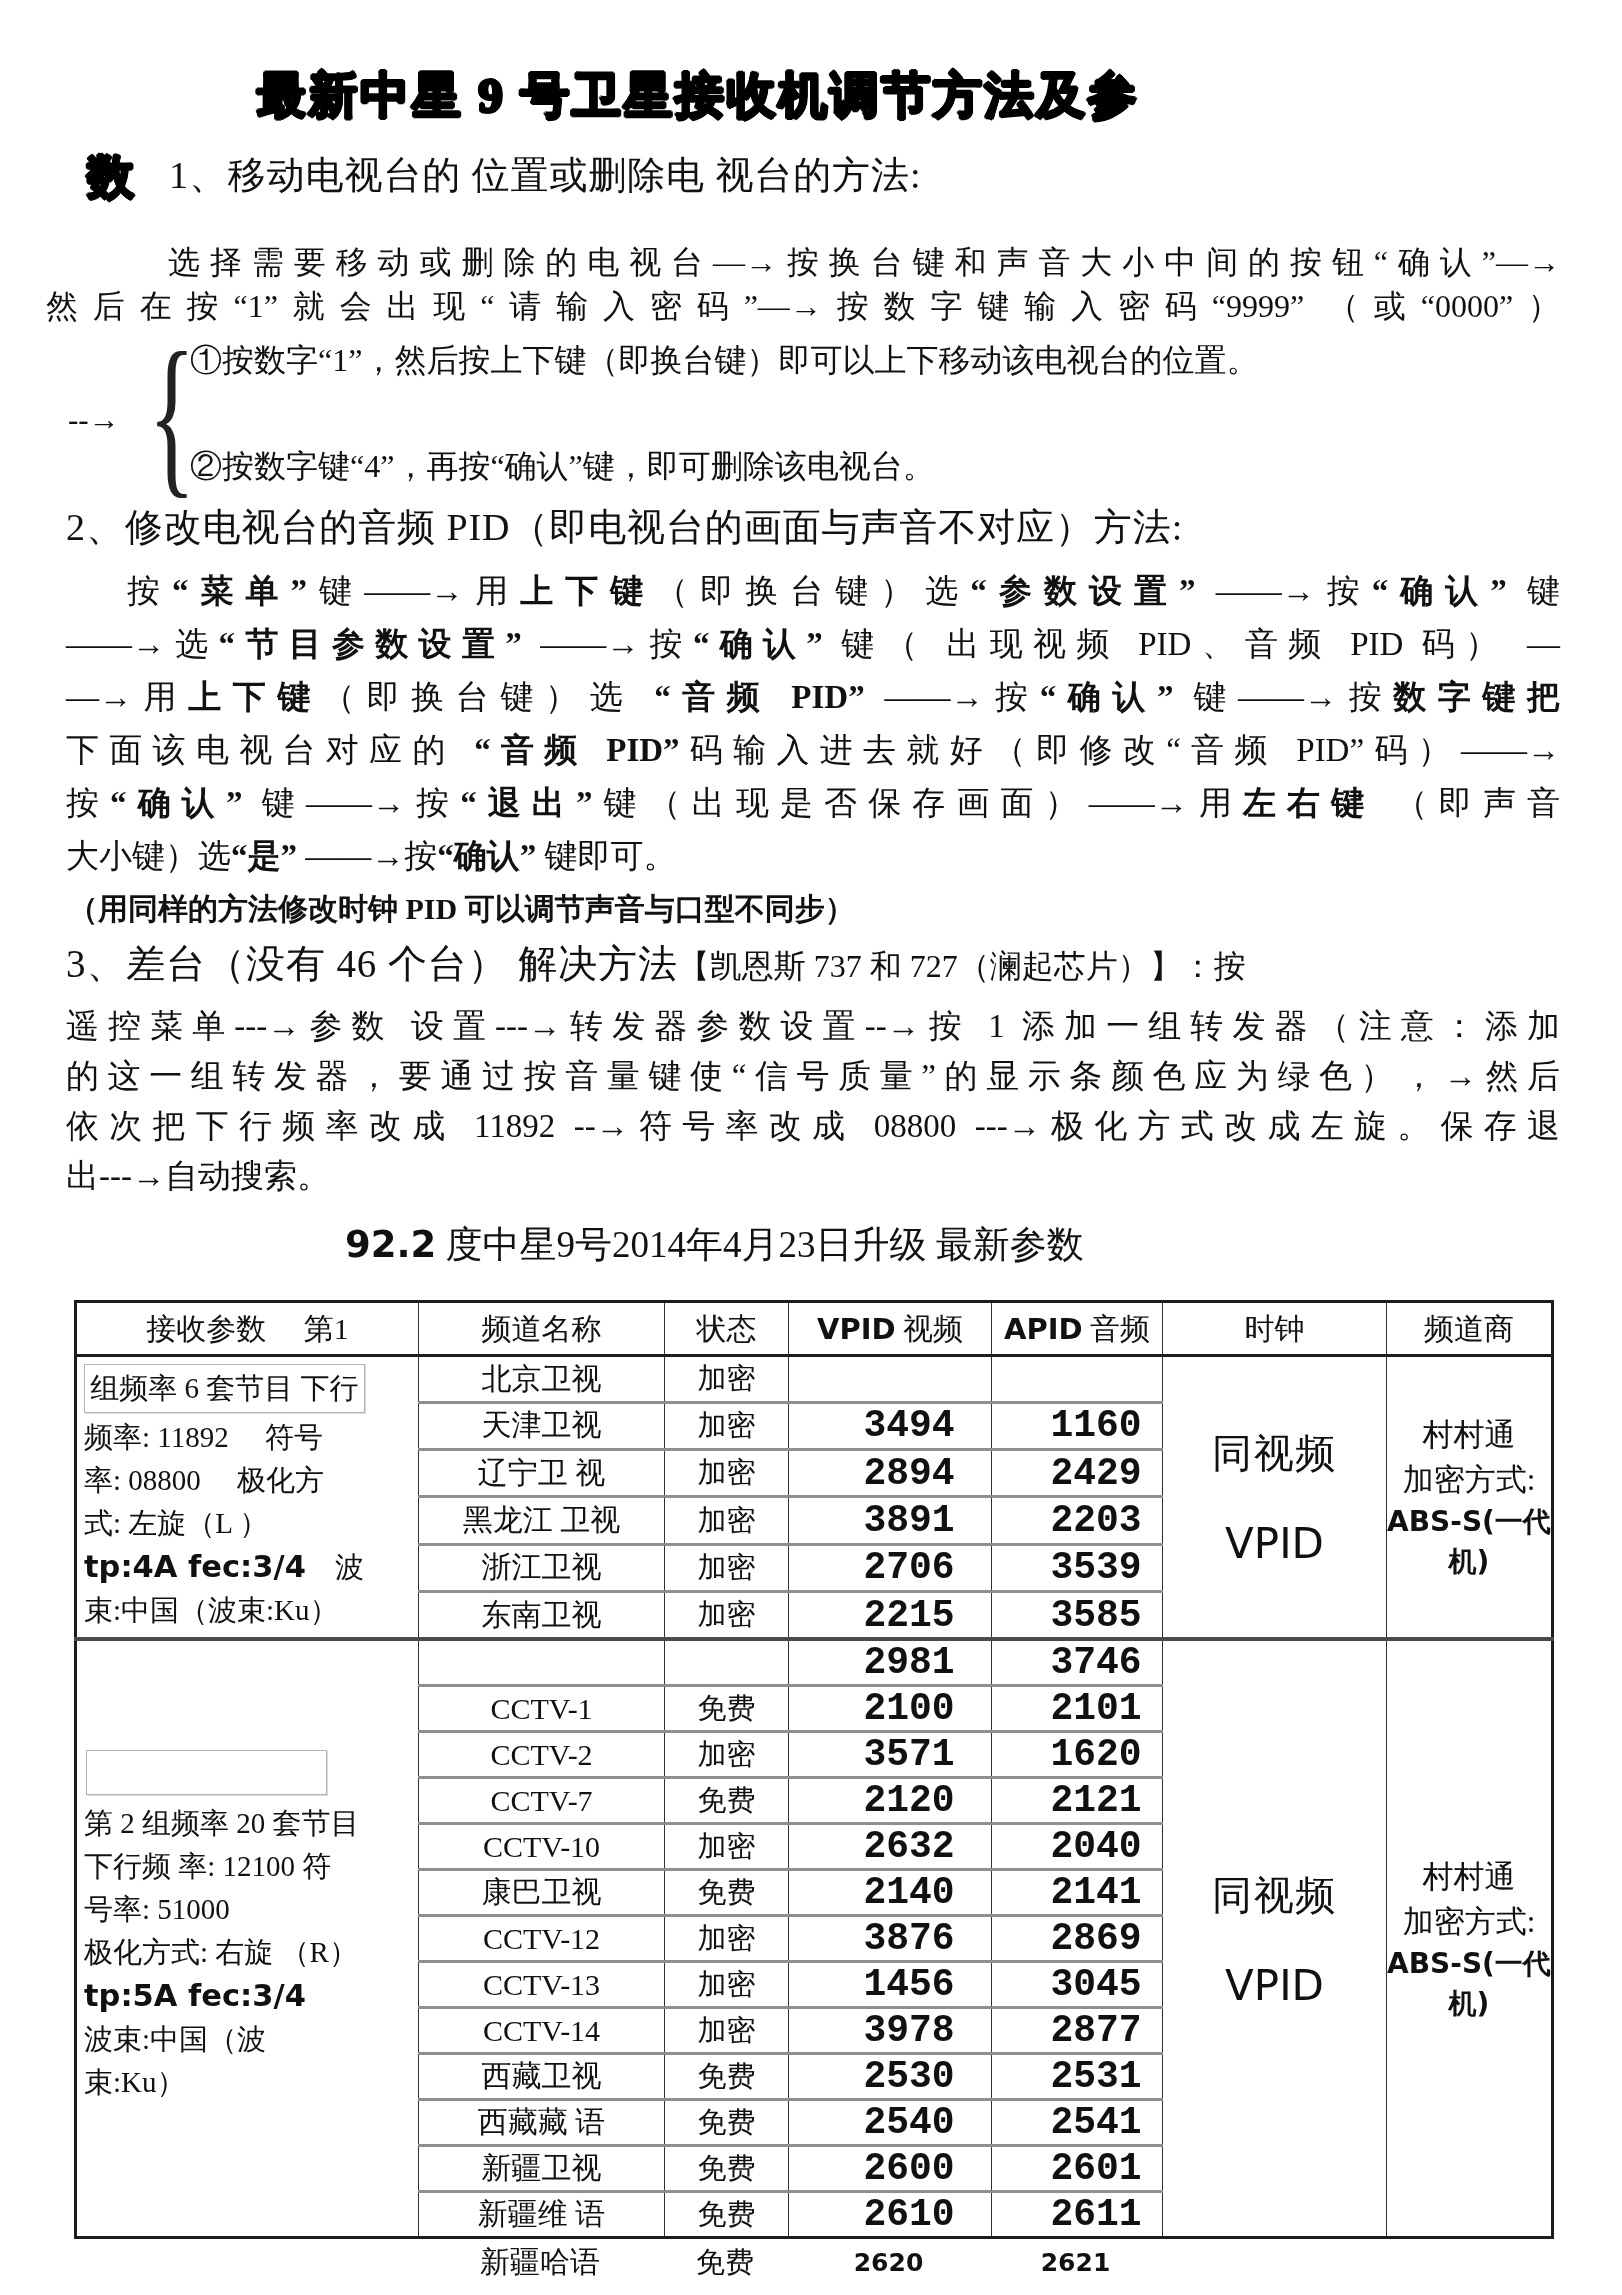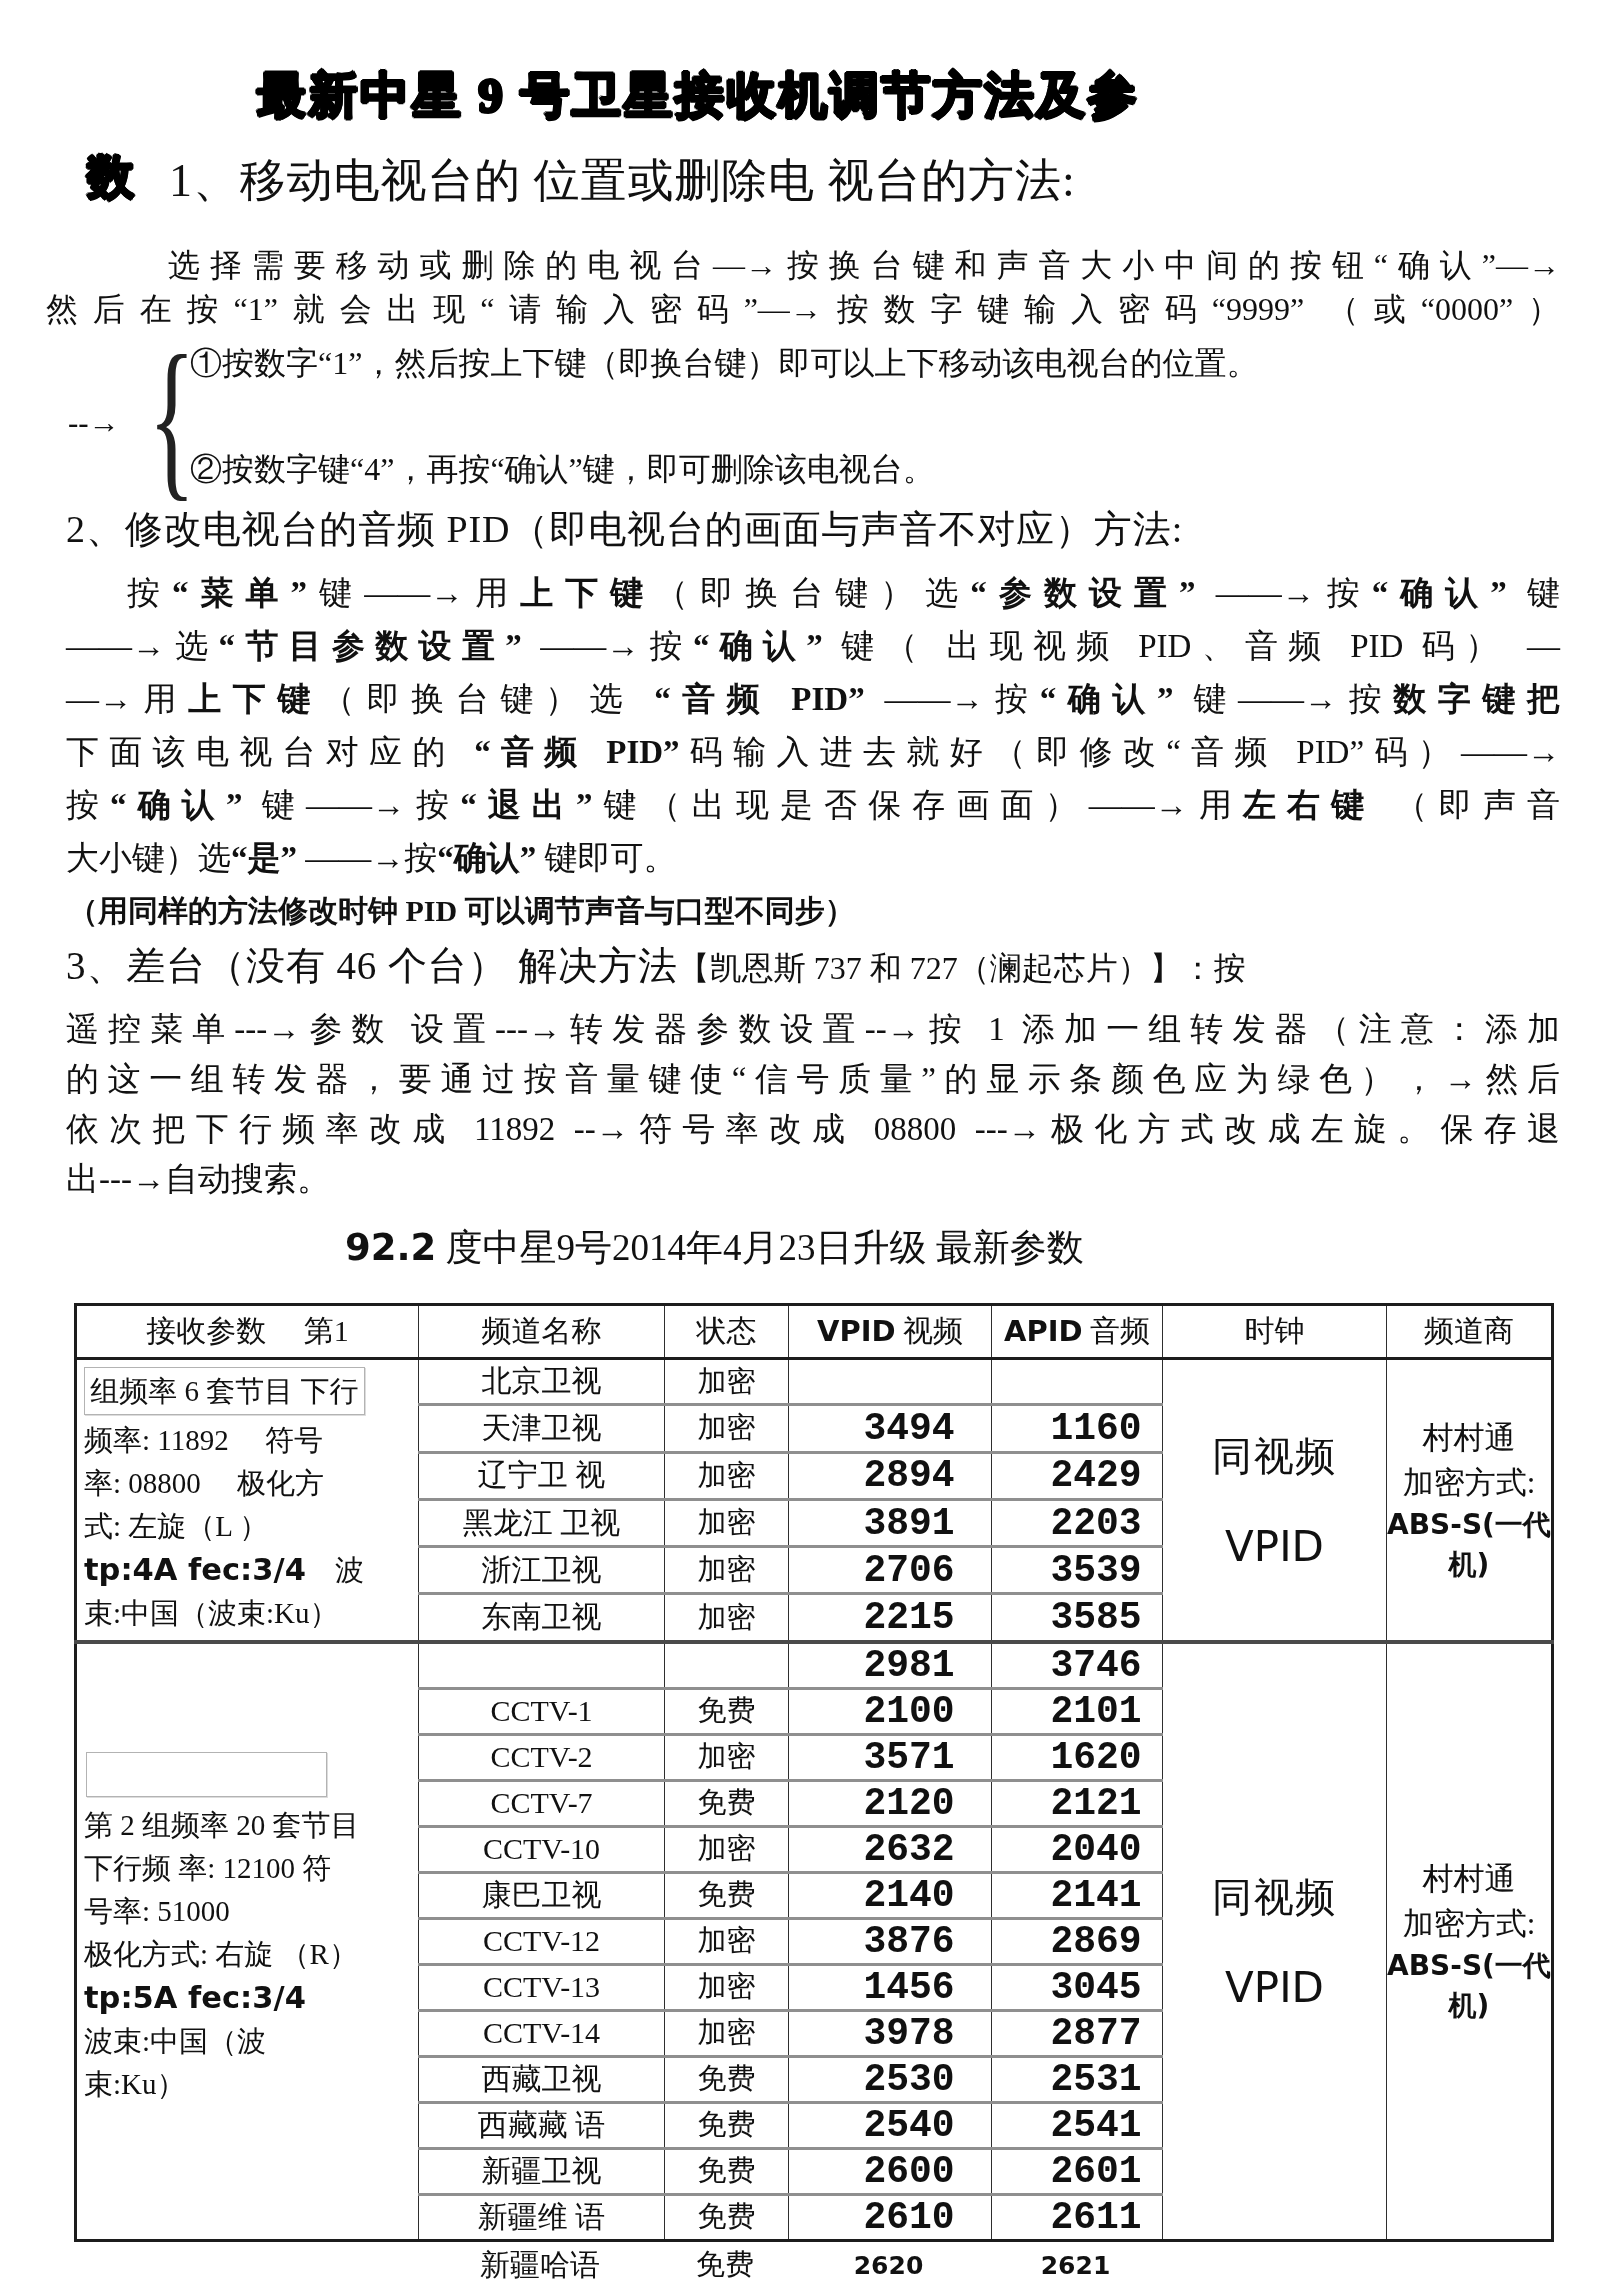--- a/index.html
+++ b/index.html
@@ -11,21 +11,21 @@
   .b{font-weight:bold;}
   
   .fat{
     font-weight:bold;color:#000;
     text-shadow:1.7px 0 #000,-1.7px 0 #000,0 1.7px #000,0 -1.7px #000,
                 1.3px 1.3px #000,-1.3px 1.3px #000,1.3px -1.3px #000,-1.3px -1.3px #000;
   }
   .title{margin:63px 0 0 257px;font-size:49px;letter-spacing:2.6px;white-space:nowrap;}
   .title-wrap-row{display:flex;align-items:flex-start;margin:17.4px 0 0 87px;}
   .title-wrap-char{font-size:47px;letter-spacing:0;}
-  .s1-heading{font-size:46px;margin:3.5px 0 0 35px;letter-spacing:0.9px;}
+  .s1-heading{font-size:38px;margin:3.5px 0 0 35px;letter-spacing:0.9px;}
   
   .para{margin:31px 63px 0 46px;font-size:32px;line-height:44px;}
   .tline{white-space:nowrap;}
   .jwrap .tline{white-space:normal;text-align:justify;text-align-last:justify;text-justify:inter-character;}
   .jwrap.except-last .tline:last-child{text-align-last:left;}
   .indent1 .tline:first-child{padding-left:122px;}
   
   .branch{display:flex;align-items:center;margin:8.7px 0 0 68px;height:154px;}
   .branch-arrow{font-size:31px;width:68px;flex:none;margin-top:12.2px;}
   .brace{font-size:179px;line-height:154px;width:54px;flex:none;transform:scaleX(.55);font-weight:400;color:#222;}

